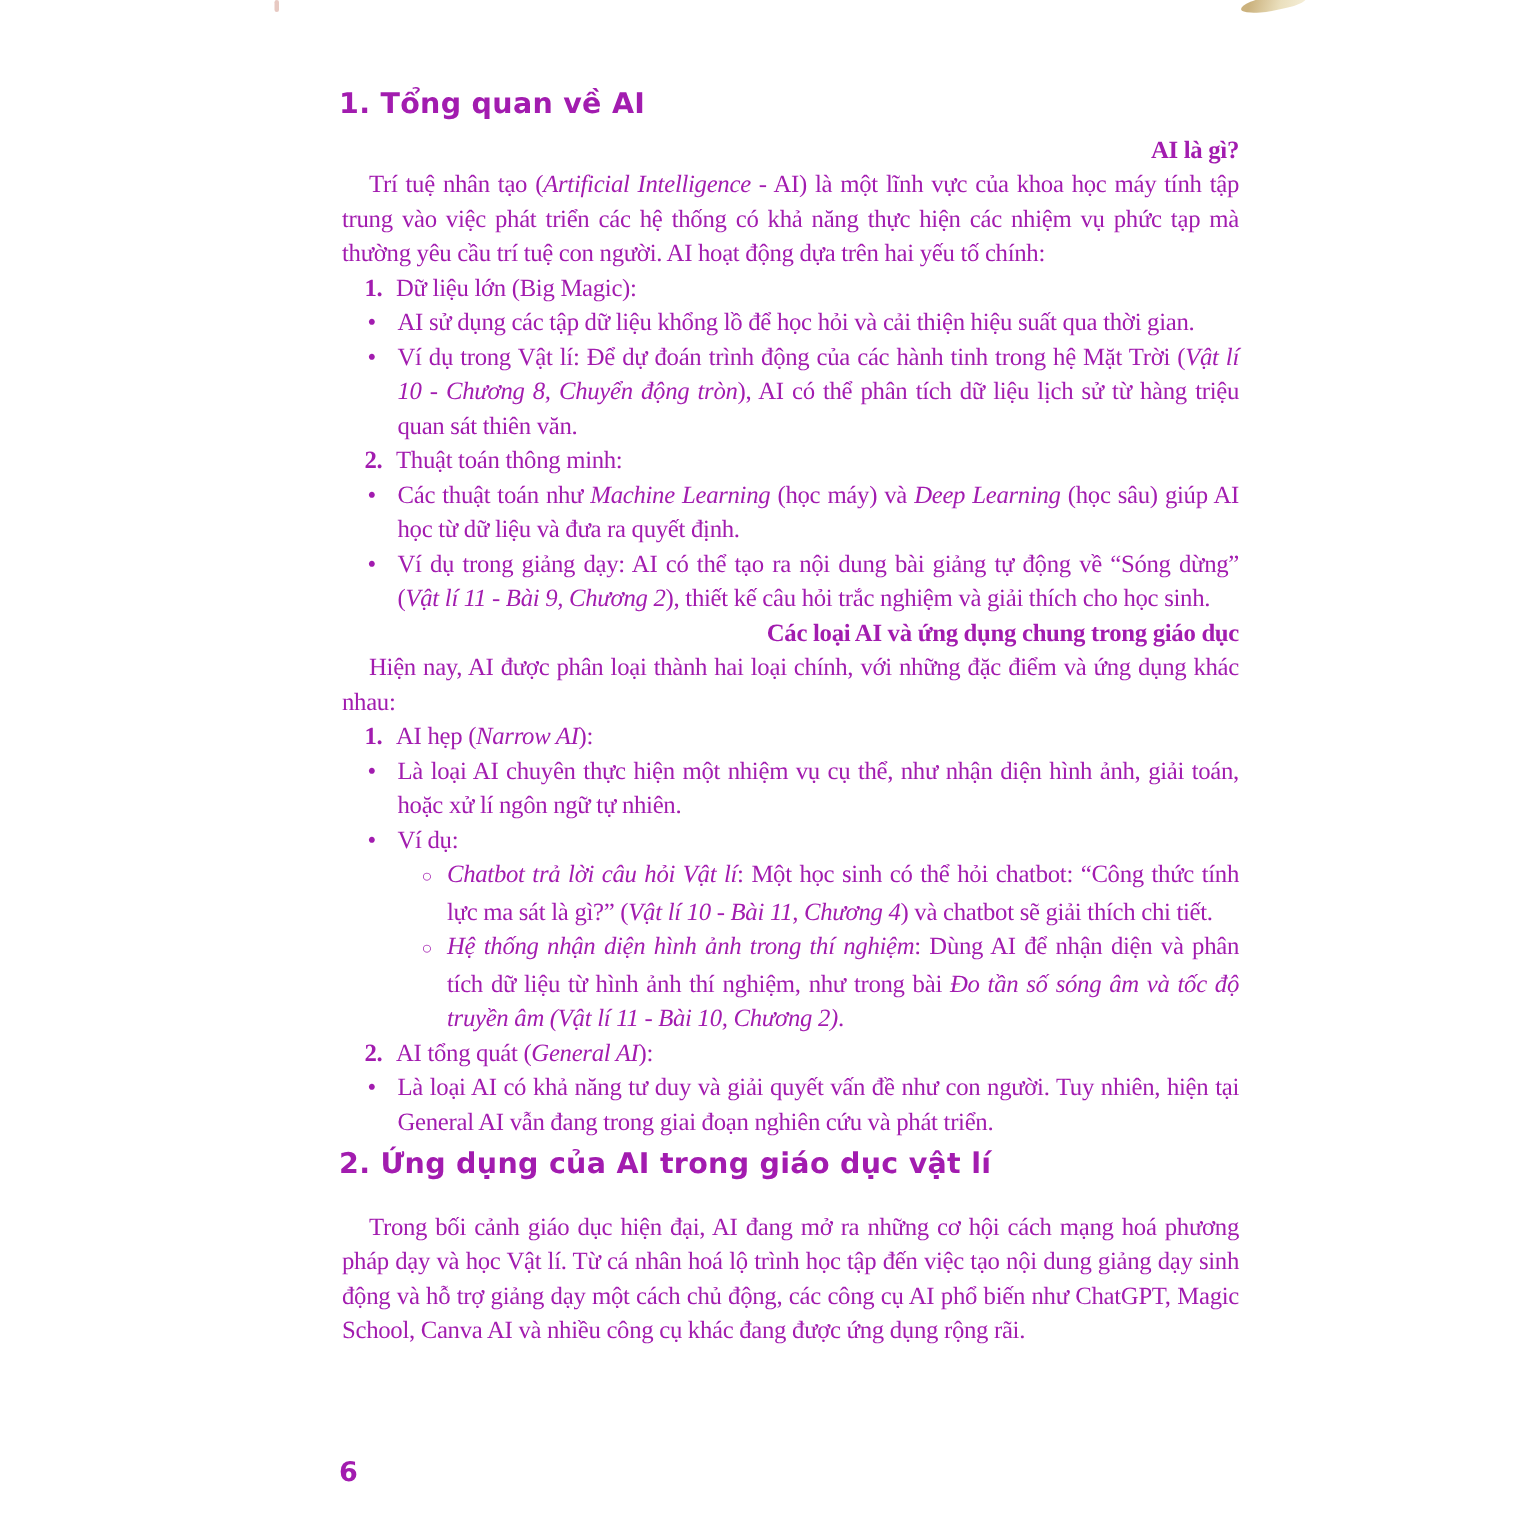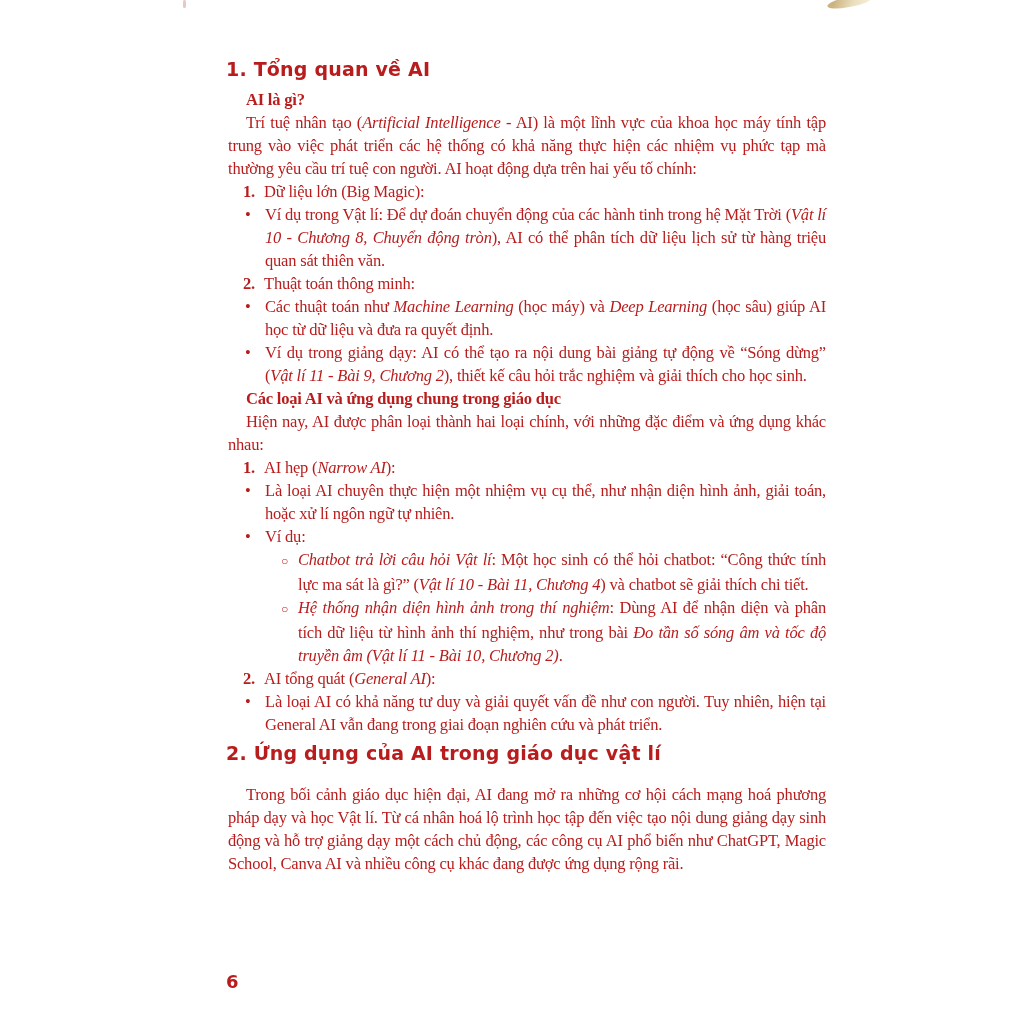--- a/index.html
+++ b/index.html
@@ -1,21 +1,21 @@
 <!DOCTYPE html>
 <html lang="vi"><head>
 <meta charset="utf-8">
 <style>
   html,body{margin:0;padding:0;}
   .page{
     position:relative;
     width:1024px;height:1024px;
     background:#ffffff;
     overflow:hidden;
-    color:#b91c1c;
+    color:#a21caf;
   }
   .content{
     position:absolute;
     left:228px;top:50px;width:598px;
     font-family:"Liberation Serif", serif;
     font-size:16.5px;
     line-height:23px;
     letter-spacing:-0.2px;
     text-align:justify;
   }
@@ -26,21 +26,21 @@
     line-height:26px;
     letter-spacing:0.2px;
     text-align:left;
     margin:6px 0 6px -2px;
   }
   .sec-h.second{margin-top:4px;margin-bottom:17px;}
   .sub-h{
     font-weight:bold;
     margin:0;
     padding-left:18px;
-    text-align:left;
+    text-align:right;
   }
   .para{margin:0;text-indent:18px;}
   .li-num{margin:0;padding-left:36px;text-indent:-21px;}
   .li-num .marker{display:inline-block;width:21px;font-weight:bold;text-indent:0;}
   .li-dot{margin:0;padding-left:37px;text-indent:-20px;}
   .li-dot .marker{display:inline-block;width:20px;text-indent:0;}
   .li-circ{margin:0;padding-left:70px;text-indent:-17px;font-family:Liberation Serif, serif;}
   .li-circ .marker{display:inline-block;width:17px;font-size:12px;text-indent:0;}
   .r-i{font-style:italic;margin-top:28px;}
   .page-number{
@@ -75,22 +75,23 @@
   <div class="content">
 
     <h2 class="sec-h">1. Tổng quan về AI</h2>
 
     <p class="sub-h">AI là gì?</p>
 
     <p class="para"><span>Trí tuệ nhân tạo (</span><span class="r-i">Artificial Intelligence</span><span> - AI) là một lĩnh vực của khoa học máy tính tập trung vào việc phát triển các hệ thống có khả năng thực hiện các nhiệm vụ phức tạp mà thường yêu cầu trí tuệ con người. AI hoạt động dựa trên hai yếu tố chính:</span></p>
 
     <p class="li-num"><span class="marker">1.</span><span><span>Dữ liệu lớn (Big Magic):</span></span></p>
 
+    <p class="li-dot"><span class="marker">•</span><span><span>AI sử dụng các tập dữ liệu khổng lồ để học hỏi và cải thiện hiệu suất qua thời gian.</span></span></p>
 
-    <p class="li-dot"><span class="marker">•</span><span><span>Ví dụ trong Vật lí: Để dự đoán chuyển động của các hành tinh trong hệ Mặt Trời (</span><span class="r-i">Vật lí 10 - Chương 8, Chuyển động tròn</span><span>), AI có thể phân tích dữ liệu lịch sử từ hàng triệu quan sát thiên văn.</span></span></p>
+    <p class="li-dot"><span class="marker">•</span><span><span>Ví dụ trong Vật lí: Để dự đoán trình động của các hành tinh trong hệ Mặt Trời (</span><span class="r-i">Vật lí 10 - Chương 8, Chuyển động tròn</span><span>), AI có thể phân tích dữ liệu lịch sử từ hàng triệu quan sát thiên văn.</span></span></p>
 
     <p class="li-num"><span class="marker">2.</span><span><span>Thuật toán thông minh:</span></span></p>
 
     <p class="li-dot"><span class="marker">•</span><span><span>Các thuật toán như </span><span class="r-i">Machine Learning</span><span> (học máy) và </span><span class="r-i">Deep Learning</span><span> (học sâu) giúp AI học từ dữ liệu và đưa ra quyết định.</span></span></p>
 
     <p class="li-dot"><span class="marker">•</span><span><span>Ví dụ trong giảng dạy: AI có thể tạo ra nội dung bài giảng tự động về “Sóng dừng” (</span><span class="r-i">Vật lí 11 - Bài 9, Chương 2</span><span>), thiết kế câu hỏi trắc nghiệm và giải thích cho học sinh.</span></span></p>
 
     <p class="sub-h">Các loại AI và ứng dụng chung trong giáo dục</p>
 
     <p class="para"><span>Hiện nay, AI được phân loại thành hai loại chính, với những đặc điểm và ứng dụng khác nhau:</span></p>

